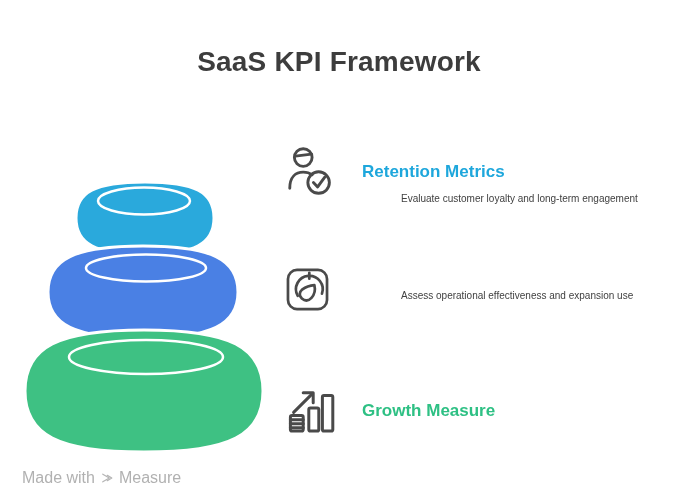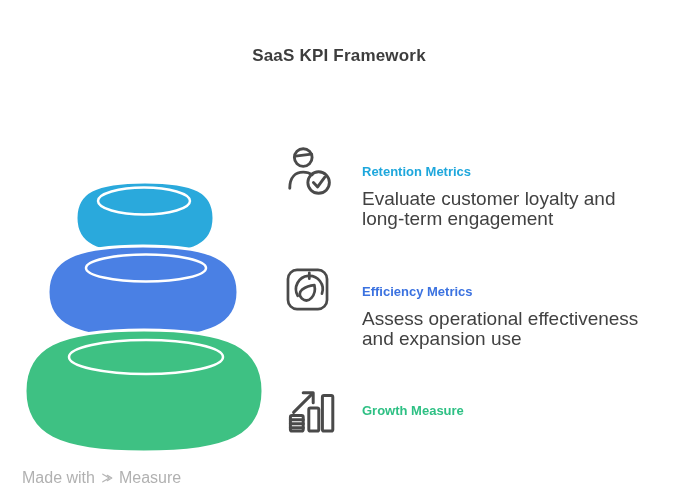--- a/index.html
+++ b/index.html
@@ -9,21 +9,21 @@
     width: 678px; height: 504px;
     background: #ffffff;
     font-family: "Liberation Sans", sans-serif;
     overflow: hidden;
   }
   .title {
     position: absolute;
     top: 46px; left: 0;
     width: 100%;
     text-align: center;
-    font-size: 17px;
+    font-size: 28px;
     font-weight: 700;
     color: #3D3D3D;
     letter-spacing: 0.2px;
   }
   .stones-svg {
     position: absolute;
     left: 12px; top: 168px;
     width: 256px; height: 292px;
   }
   .row {
@@ -42,29 +42,30 @@
     justify-content: flex-start;
   }
   .row .text-box {
     margin-left: 26px;
     width: 296px;
     padding-top: 15px;
   }
   .row-2 .text-box { padding-top: 14px; }
   .row-3 .text-box { padding-top: 14px; }
   .metric-heading {
-    font-size: 13px;
+    font-size: 17px;
     font-weight: 700;
     line-height: 23px;
   }
   .metric-desc {
     margin-top: 6px;
-    font-size: 19px;
+    font-size: 10px;
     line-height: 20px;
     color: #414141;
+    margin-left: 39px;
   }
   .icon-stroke {
     stroke: #4A4A4A;
     stroke-width: 1.5;
     fill: none;
     stroke-linecap: round;
     stroke-linejoin: round;
   }
   .footer {
     position: absolute;
@@ -123,21 +124,20 @@
     <svg width="47" height="47" viewBox="0 0 26 26">
       <g class="icon-stroke">
         <rect x="2.2" y="2.2" width="21.6" height="21.6" rx="5"></rect>
         <path d="M7.6,16.5 A7.4,7.4 0 1 1 21,15.3"></path>
         <line x1="14" y1="3.8" x2="14" y2="7"></line>
         <path d="M16.8,10.6 Q17.8,14.8 15.2,17.6 Q12.6,20.4 9.9,18 Q7.4,15.4 10.2,12.9 Q12.9,10.9 16.8,10.6 Z"></path>
       </g>
     </svg>
   </div>
   <div class="text-box">
-    <div class="metric-heading" style="color: rgb(59, 114, 224);">Efficiency Metrics</div>
     <div class="metric-desc">Assess operational effectiveness and expansion use</div>
   </div>
 </div>
 
 <div class="row row-3">
   <div class="icon-box">
     <svg width="52" height="54" viewBox="0 0 26 26">
       <g class="icon-stroke">
         <line x1="4.8" y1="13.2" x2="14.2" y2="3.8"></line>
         <polyline points="9.6,3.4 14.6,3.4 14.6,8.4"></polyline>

